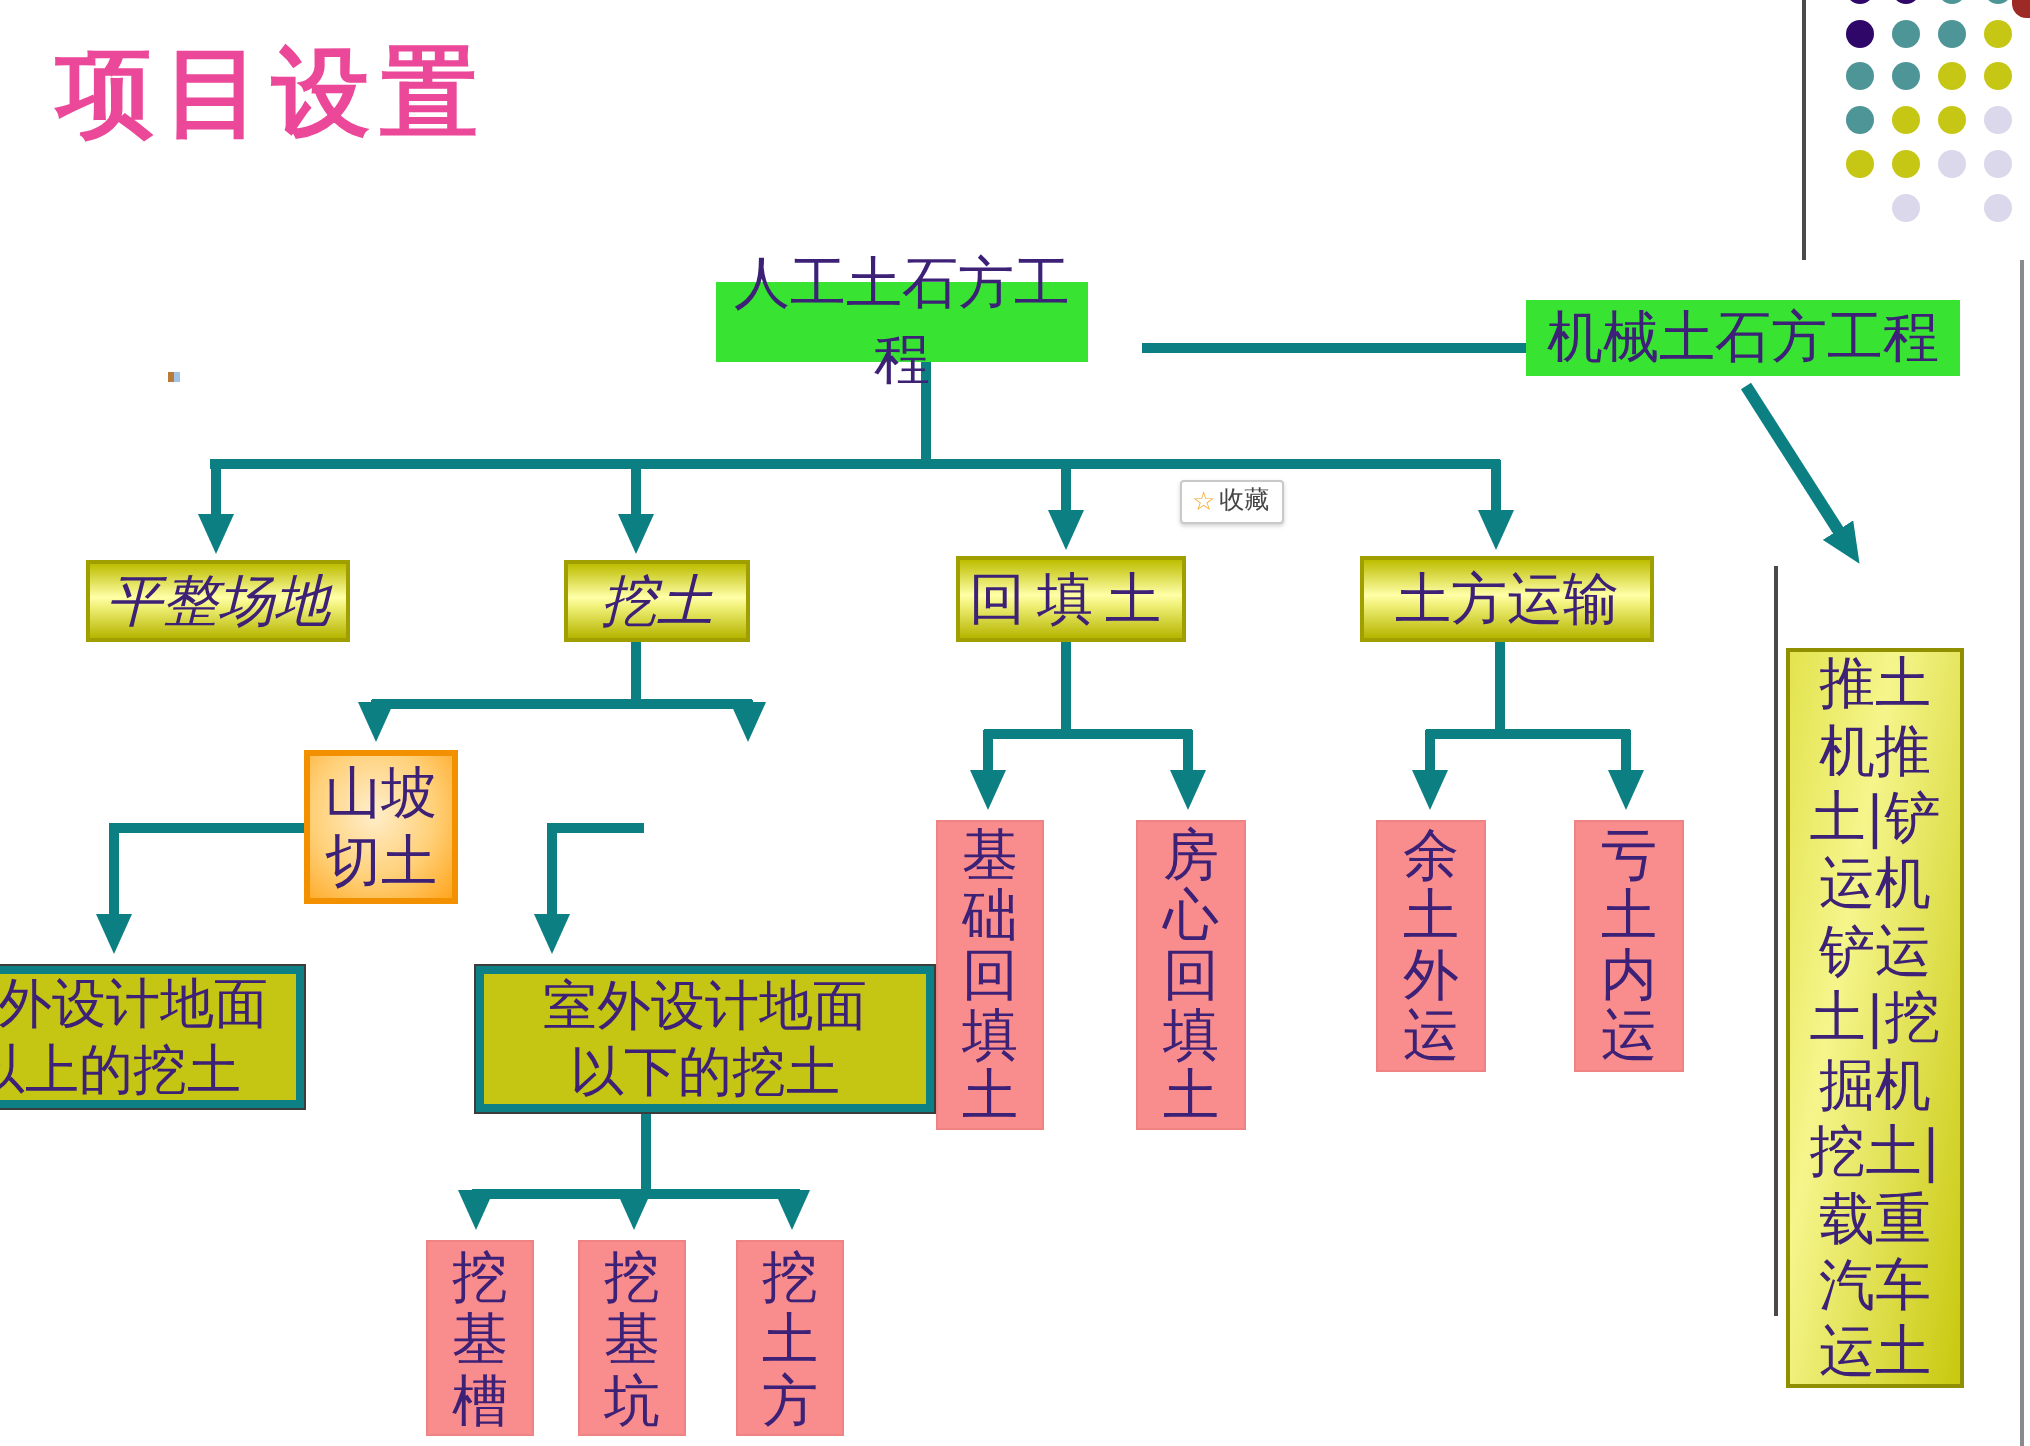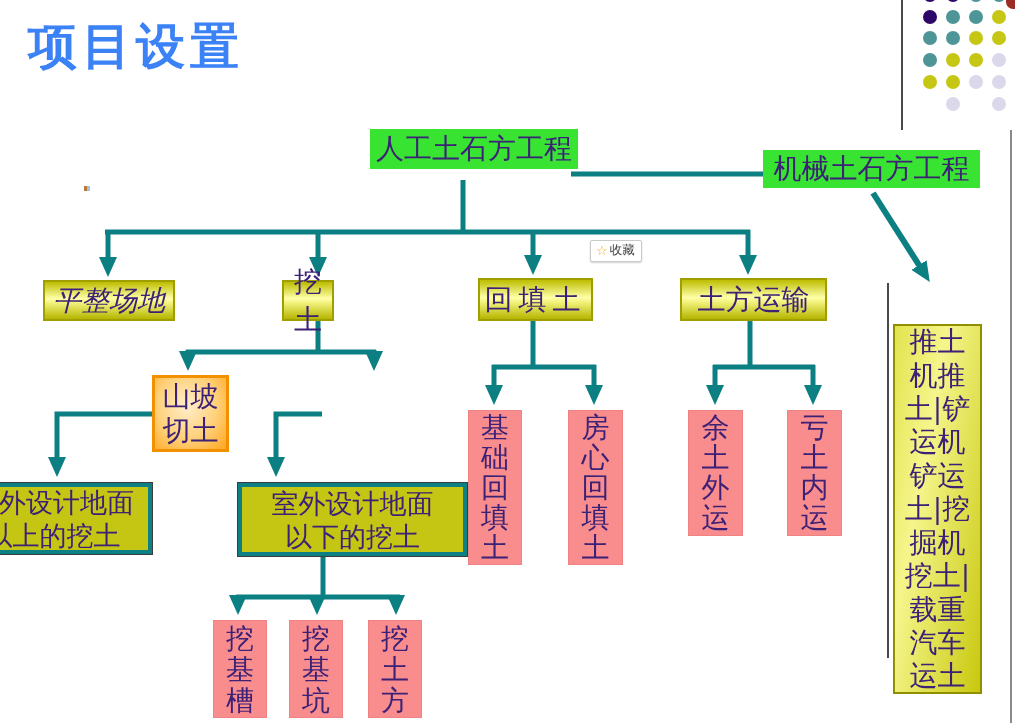--- a/index.html
+++ b/index.html
@@ -1,19 +1,19 @@
 <!DOCTYPE html>
 <html><head>
 <meta charset="utf-8">
 <style>
   html,body{margin:0;padding:0;background:#fff;}
   #stage{position:relative;width:1015px;height:723px;overflow:hidden;background:#fff;
          font-family:"DejaVu Serif",serif;}
   .title{position:absolute;left:28px;top:14px;font-size:49px;font-weight:bold;
-         color:#3b82f6;letter-spacing:5px;font-family:"DejaVu Serif",serif;}
+         color:#ec4899;letter-spacing:5px;font-family:"DejaVu Serif",serif;}
   svg.wires{position:absolute;left:0;top:0;z-index:1;}
   .node{position:absolute;z-index:2;display:flex;align-items:center;justify-content:center;
         text-align:center;color:#3c2177;white-space:pre-line;box-sizing:border-box;
         font-family:"DejaVu Serif",serif;}
   .green{background:#38e431;font-size:28px;}
   .yellow{background:linear-gradient(180deg,#bdbd00 0%,#ffffa8 45%,#f0f078 58%,#b5b500 100%);
           border:2px solid #9f9f00;font-size:28px;}
   .orange{background:radial-gradient(ellipse at 45% 40%,#ffeecb 0%,#ffd078 55%,#ffa51e 100%);
           border:3px solid #f29000;font-size:28px;line-height:34px;}
   .olive{background:#c5c513;border:4px solid #0c8084;outline:1px solid #3c3c3c;
@@ -102,25 +102,25 @@
       <path d="M494 365 V398" marker-end="url(#arw)"></path>
       <path d="M594 365 V398" marker-end="url(#arw)"></path>
       <path d="M750 321 V367"></path>
       <path d="M713 367 H815"></path>
       <path d="M715 365 V398" marker-end="url(#arw)"></path>
       <path d="M813 365 V398" marker-end="url(#arw)"></path>
       <path d="M873 193 L926 276" stroke-width="6" marker-end="url(#arw)"></path>
     </g>
   </svg>
 
-  <div class="node green" style="left:358px;top:129px;width:208px;height:40px;margin-left:12px;">人工土石方工程</div>
+  <div class="node green" style="left:358px;top:141px;width:186px;height:40px;">人工土石方工程</div>
   <div class="node green" style="left:763px;top:150px;width:217px;height:38px;">机械土石方工程</div>
 
   <div class="node yellow" style="left:43px;top:280px;width:132px;height:41px;font-style:italic;">平整场地</div>
-  <div class="node yellow" style="left:282px;top:280px;width:52px;height:41px;">挖土</div>
+  <div class="node yellow" style="left:282px;top:280px;width:93px;height:41px;font-style:italic;">挖土</div>
   <div class="node yellow" style="left:478px;top:278px;width:115px;height:43px;letter-spacing:6px;">回填土</div>
   <div class="node yellow" style="left:680px;top:278px;width:147px;height:43px;">土方运输</div>
 
   <div class="node orange" style="left:152px;top:375px;width:77px;height:77px;">山坡
 切土</div>
 
   <div class="node olive" style="left:-46px;top:483px;width:198px;height:71px;">室外设计地面
 以上的挖土</div>
   <div class="node olive" style="left:238px;top:483px;width:229px;height:73px;">室外设计地面
 以下的挖土</div>

